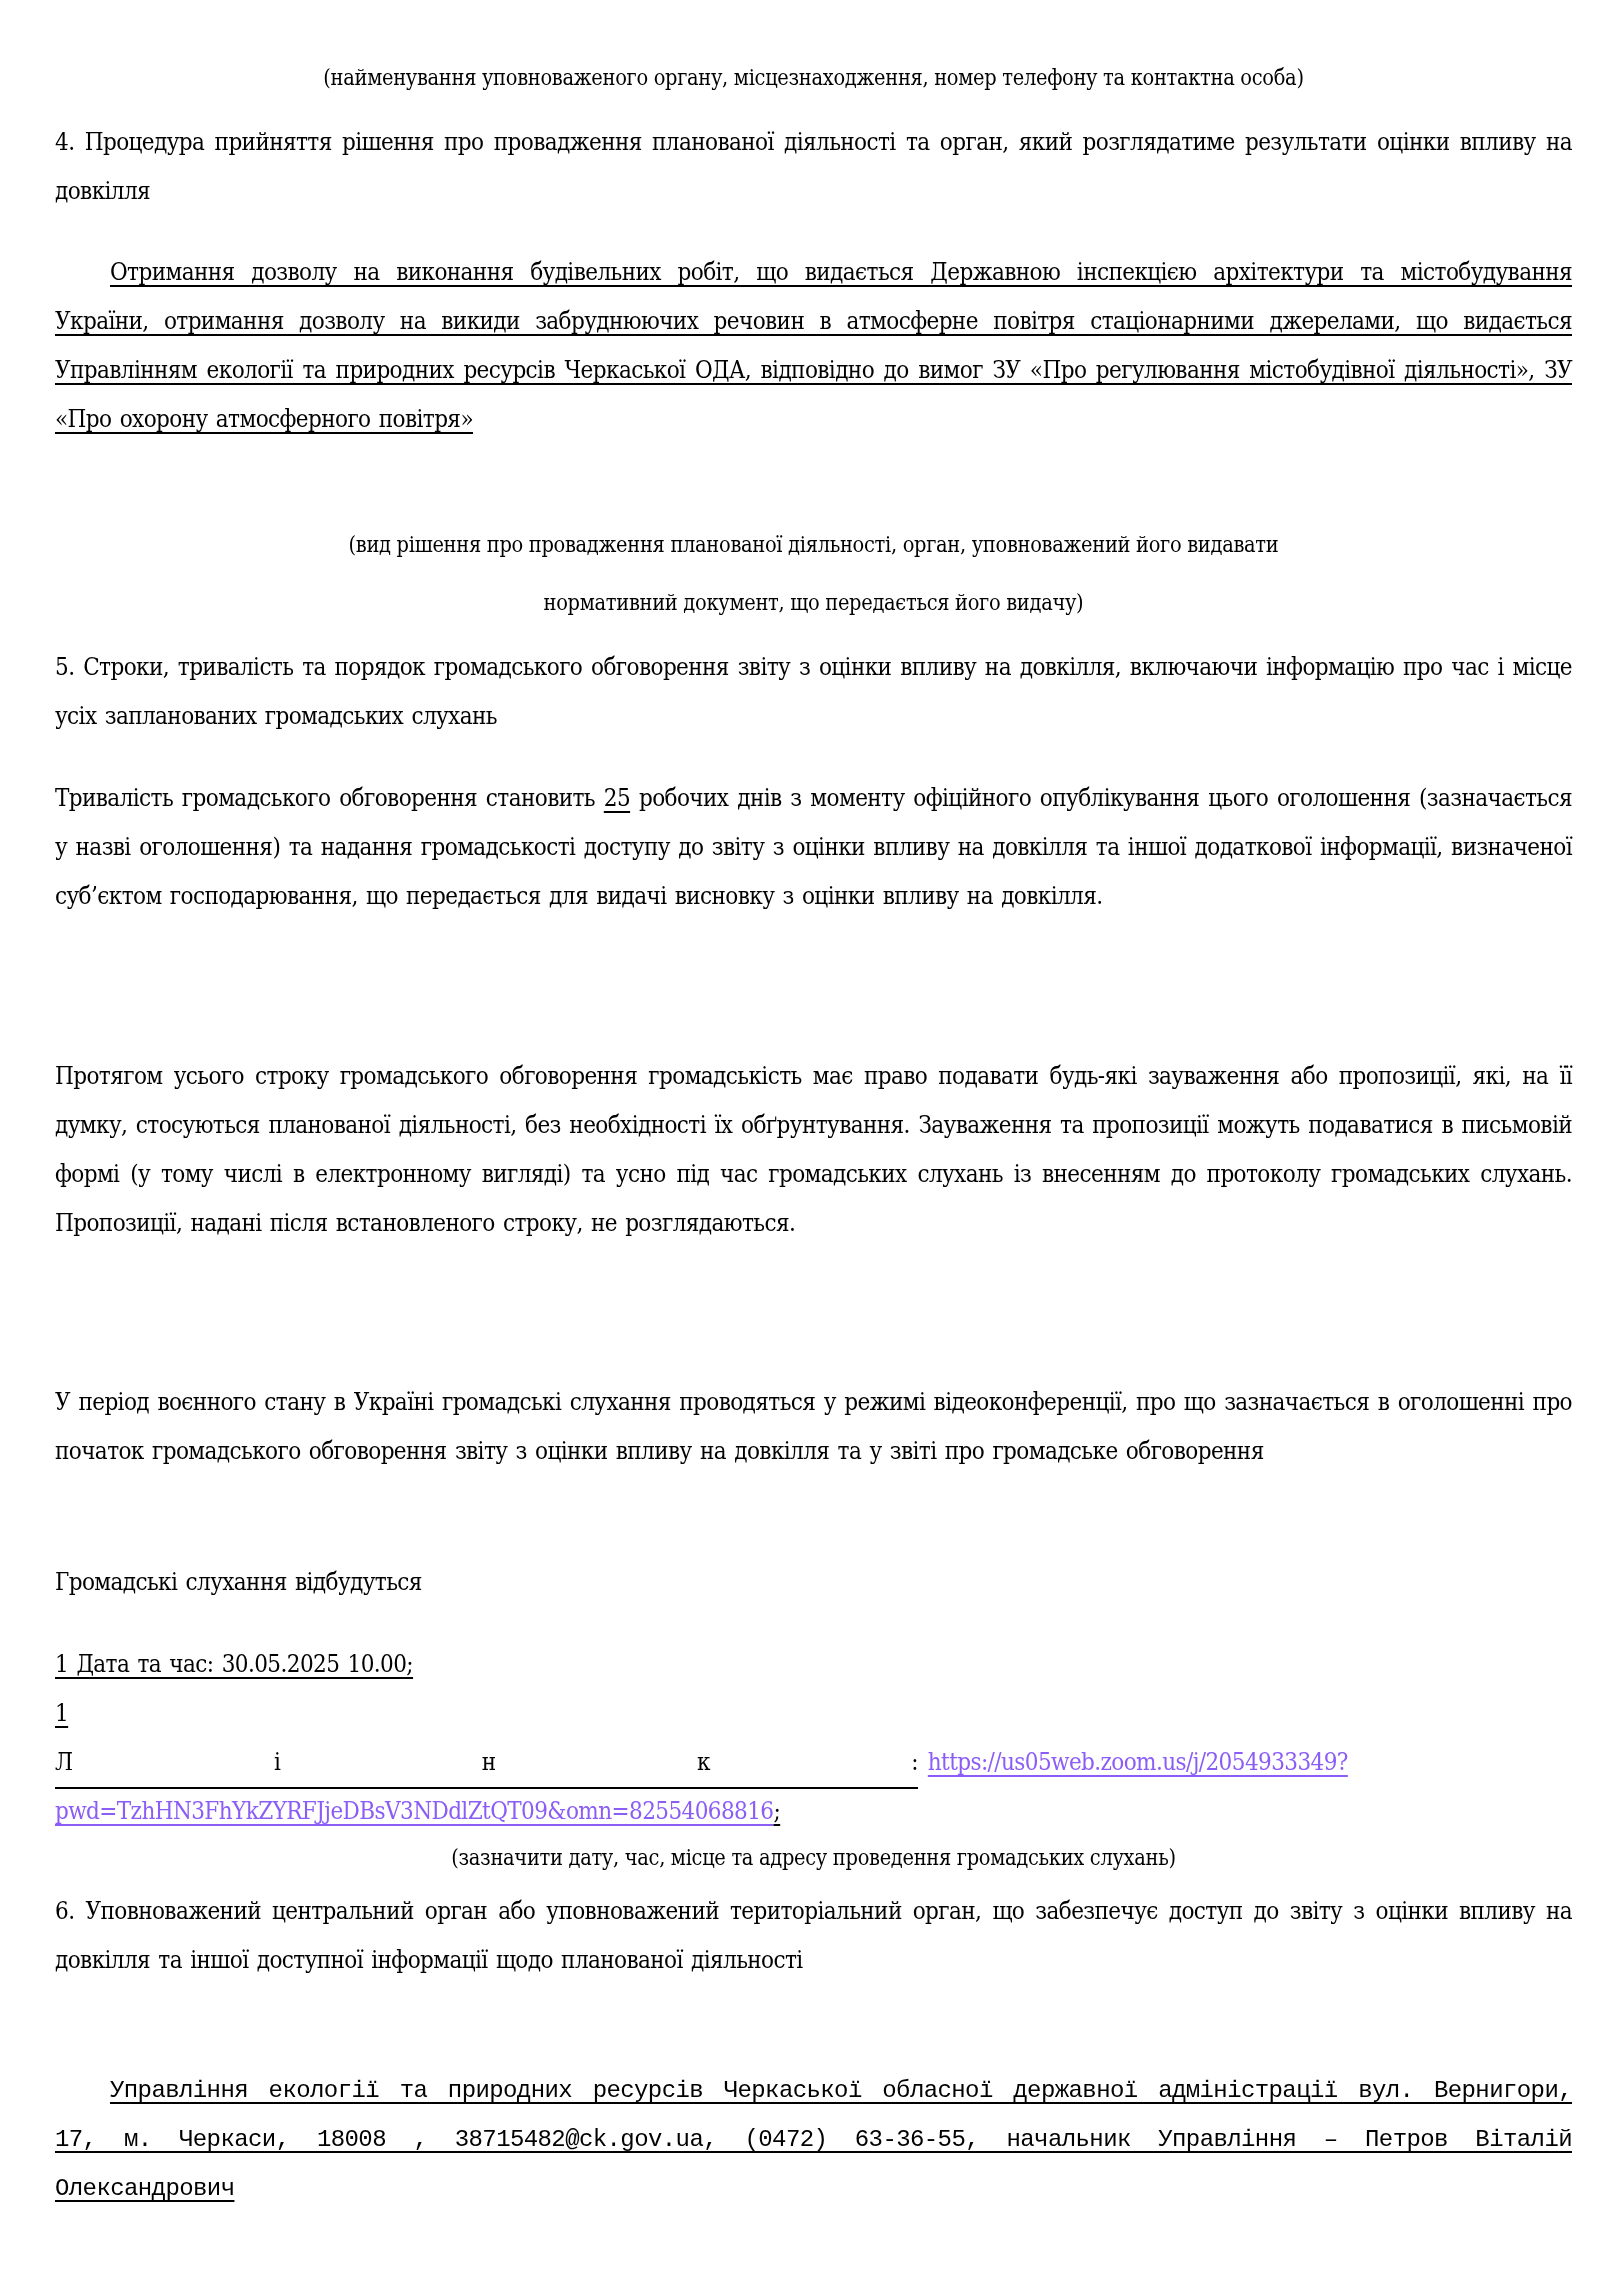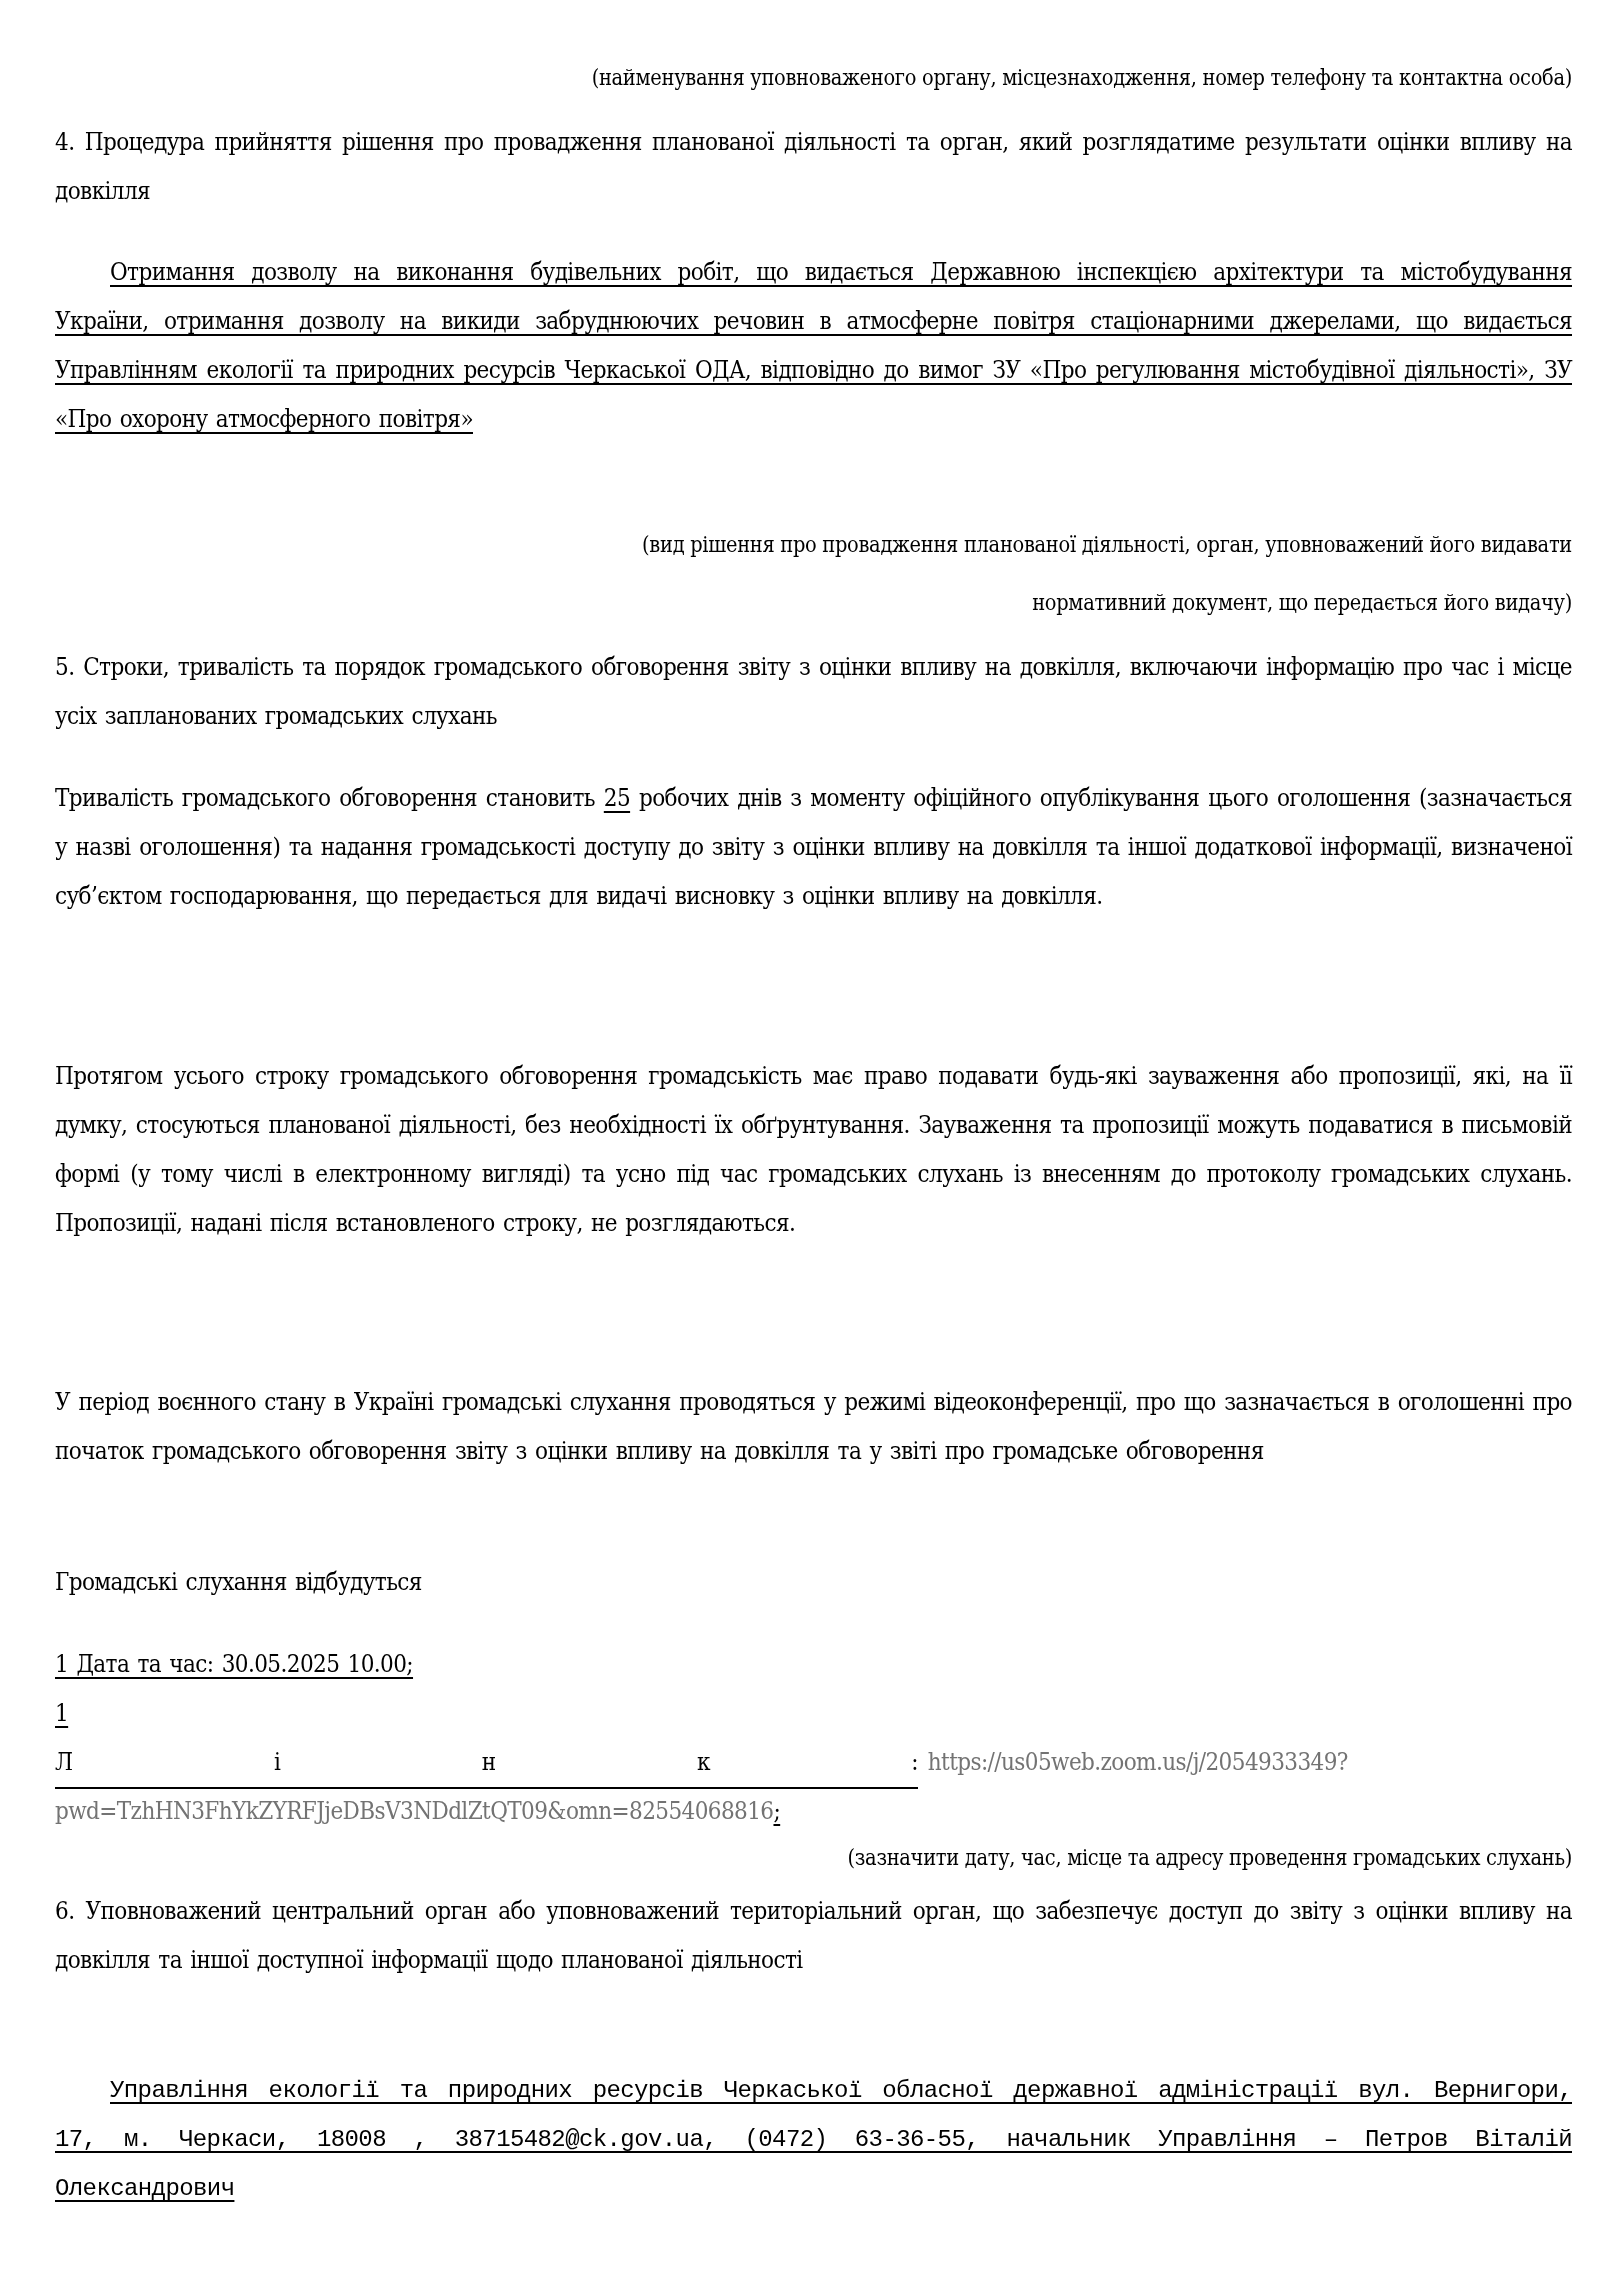--- a/index.html
+++ b/index.html
@@ -10,27 +10,27 @@
   }
   .page { position: absolute; left: 55px; top: 0; width: 1517px; }
   .body-text {
     font-size: 24px; line-height: 49px; text-align: justify;
     letter-spacing: -0.6px; word-spacing: 2px;
     font-family: "DejaVu Serif", "Liberation Serif", serif;
     font-stretch: condensed;
   }
   .body-text.last-left { text-align-last: left; }
   .caption {
-    font-size: 21.6px; line-height: 29px; text-align: right;
+    font-size: 21.6px; line-height: 29px; text-align: center;
     font-family: "DejaVu Serif", "Liberation Serif", serif; font-stretch: condensed;
     letter-spacing: -0.3px;
   }
   .u { text-decoration: underline; text-decoration-thickness: 2px; text-underline-offset: 4.9px; }
   .indent { text-indent: 55px; }
-  .link { color: #737373; text-decoration-thickness: 2px; text-underline-offset: 4.9px; }
+  .link { color: #8b5cf6; text-decoration: underline; text-decoration-thickness: 2px; text-underline-offset: 4.9px; }
   .abs { position: absolute; left: 0; width: 1517px; }
   .spread-line {
     display: flex; justify-content: space-between; align-items: baseline;
     border-bottom: 2px solid #000; padding-bottom: 0px;
   }
 </style>
 </head>
 <body>
 
 <div class="page">

